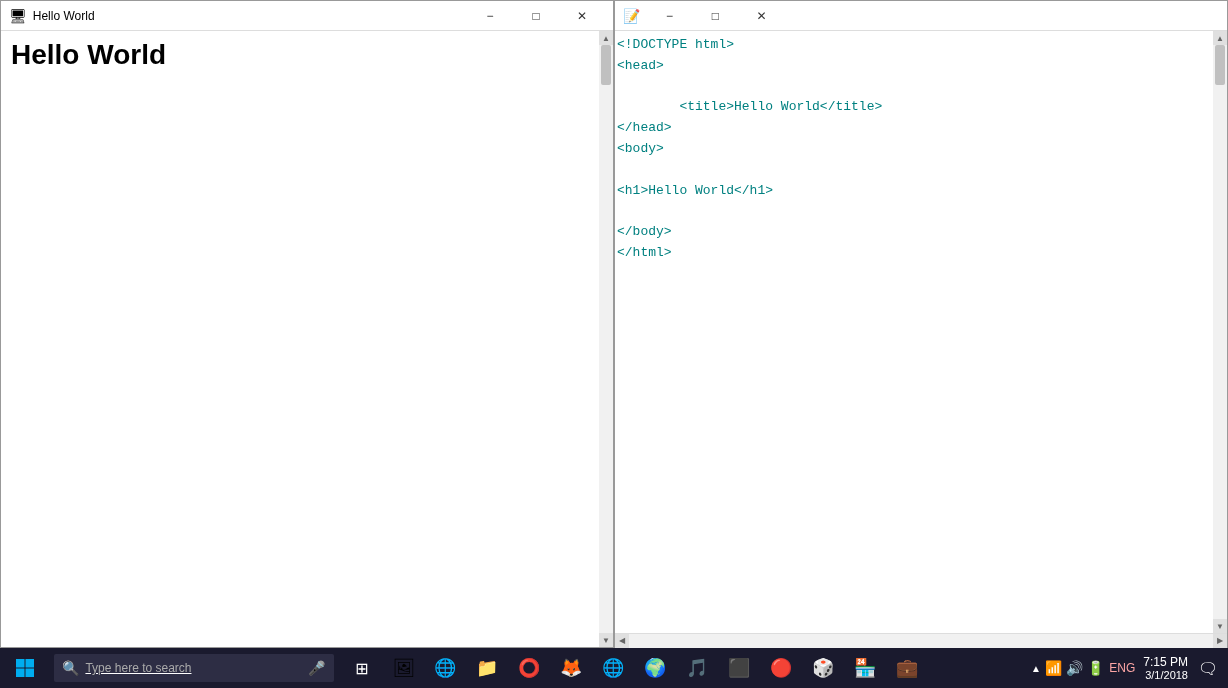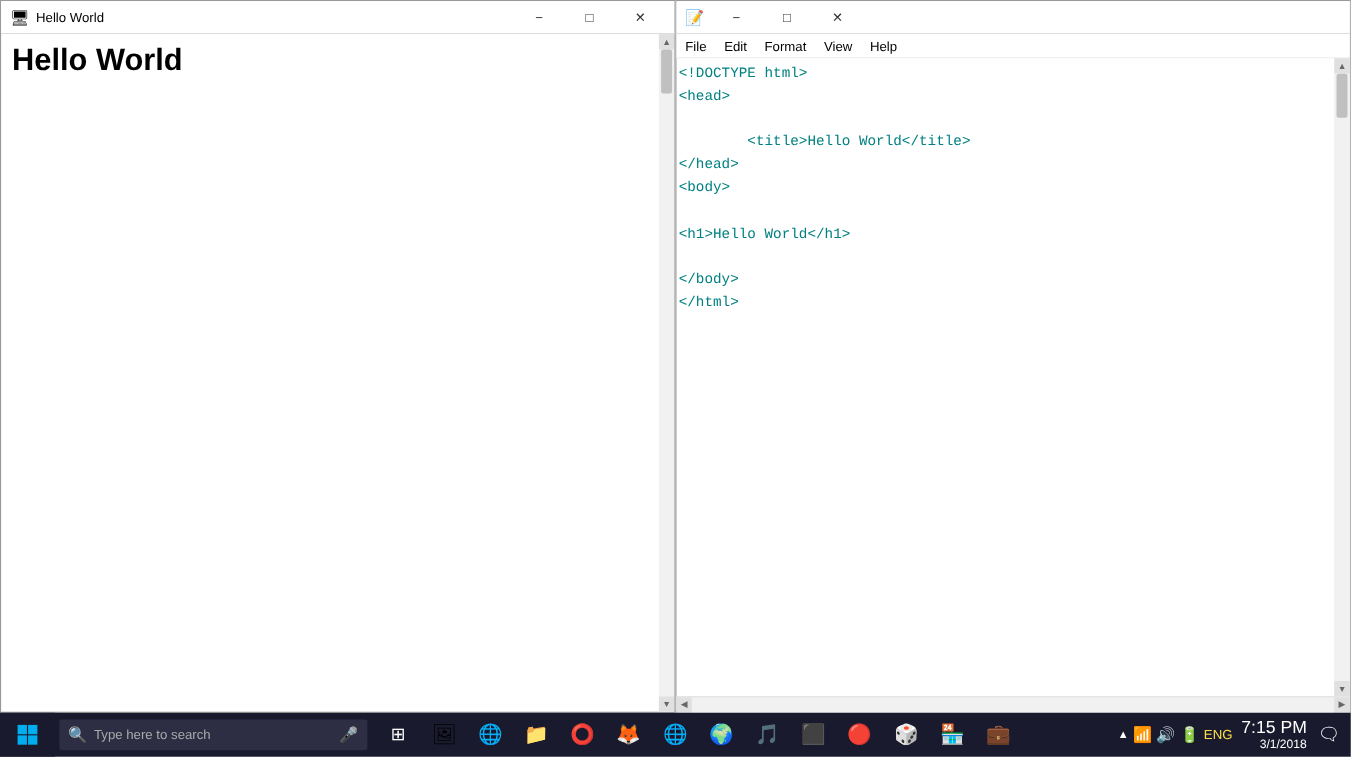--- a/index.html
+++ b/index.html
@@ -36,20 +36,21 @@
       margin: 0 4px;
       padding: 0 8px;
     }
     .taskbar-search input {
       background: transparent;
       border: none;
       outline: none;
       color: #fff;
       font-size: 12px;
       width: 220px;
+      text-decoration: underline;
     }
     .taskbar-search input::placeholder { color: #aaa; }
     .taskbar-icons {
       display: flex;
       align-items: center;
       gap: 2px;
       margin-left: 4px;
     }
     .taskbar-icon {
       width: 40px;
@@ -68,21 +69,21 @@
       font-size: 11px;
       padding-right: 8px;
     }
     .taskbar-right-icons {
       display: flex;
       align-items: center;
       gap: 4px;
       margin-right: 8px;
     }
     .taskbar-clock { text-align: right; margin-right: 8px; }
-    .taskbar-clock .time { font-size: 16px; }
+    .taskbar-clock .time { font-size: 12px; }
     .taskbar-clock .date { font-size: 11px; }
     .taskbar-notification {
       width: 24px;
       height: 40px;
       display: flex;
       align-items: center;
       justify-content: center;
       cursor: pointer;
     }
 
@@ -301,27 +302,20 @@
   </div>
 
   <div class="notepad-window">
     <div class="notepad-titlebar window-titlebar">
       <span class="window-titlebar-icon">📝</span>
       <div class="window-controls">
         <button class="window-ctrl-btn">−</button>
         <button class="window-ctrl-btn">□</button>
         <button class="window-ctrl-btn window-ctrl-close">✕</button>
       </div>
-    </div>
-    <div class="notepad-menu">
-      <span class="notepad-menu-item">File</span>
-      <span class="notepad-menu-item">Edit</span>
-      <span class="notepad-menu-item">Format</span>
-      <span class="notepad-menu-item">View</span>
-      <span class="notepad-menu-item">Help</span>
     </div>
     <div class="notepad-content">
       <div class="notepad-text"><span class="code-line">&lt;!DOCTYPE html&gt;</span>
 <span class="code-line">&lt;head&gt;</span>
 
 <span class="code-line">        &lt;title&gt;Hello World&lt;/title&gt;</span>
 <span class="code-line">&lt;/head&gt;</span>
 <span class="code-line">&lt;body&gt;</span>
 
 <span class="code-line">&lt;h1&gt;Hello World&lt;/h1&gt;</span>
@@ -379,21 +373,21 @@
     <div class="taskbar-icon" style="font-size:18px;color:#0078d7;">🏪</div>
     <div class="taskbar-icon" style="font-size:18px;">💼</div>
   </div>
 
   <div class="taskbar-right">
     <div class="taskbar-right-icons">
       <span style="color:white;font-size:10px;cursor:pointer;">▲</span>
       <span style="color:white;font-size:14px;cursor:pointer;">📶</span>
       <span style="color:white;font-size:14px;cursor:pointer;">🔊</span>
       <span style="color:white;font-size:14px;cursor:pointer;">🔋</span>
-      <span style="color:#fde047;font-size:12px;cursor:pointer;">ENG</span>
+      <span style="color:#fca5a5;font-size:12px;cursor:pointer;">ENG</span>
     </div>
     <div class="taskbar-clock">
       <div class="time">7:15 PM</div>
       <div class="date">3/1/2018</div>
     </div>
     <div class="taskbar-notification">
       <span style="color:white;font-size:16px;">🗨</span>
     </div>
   </div>
 </div>

